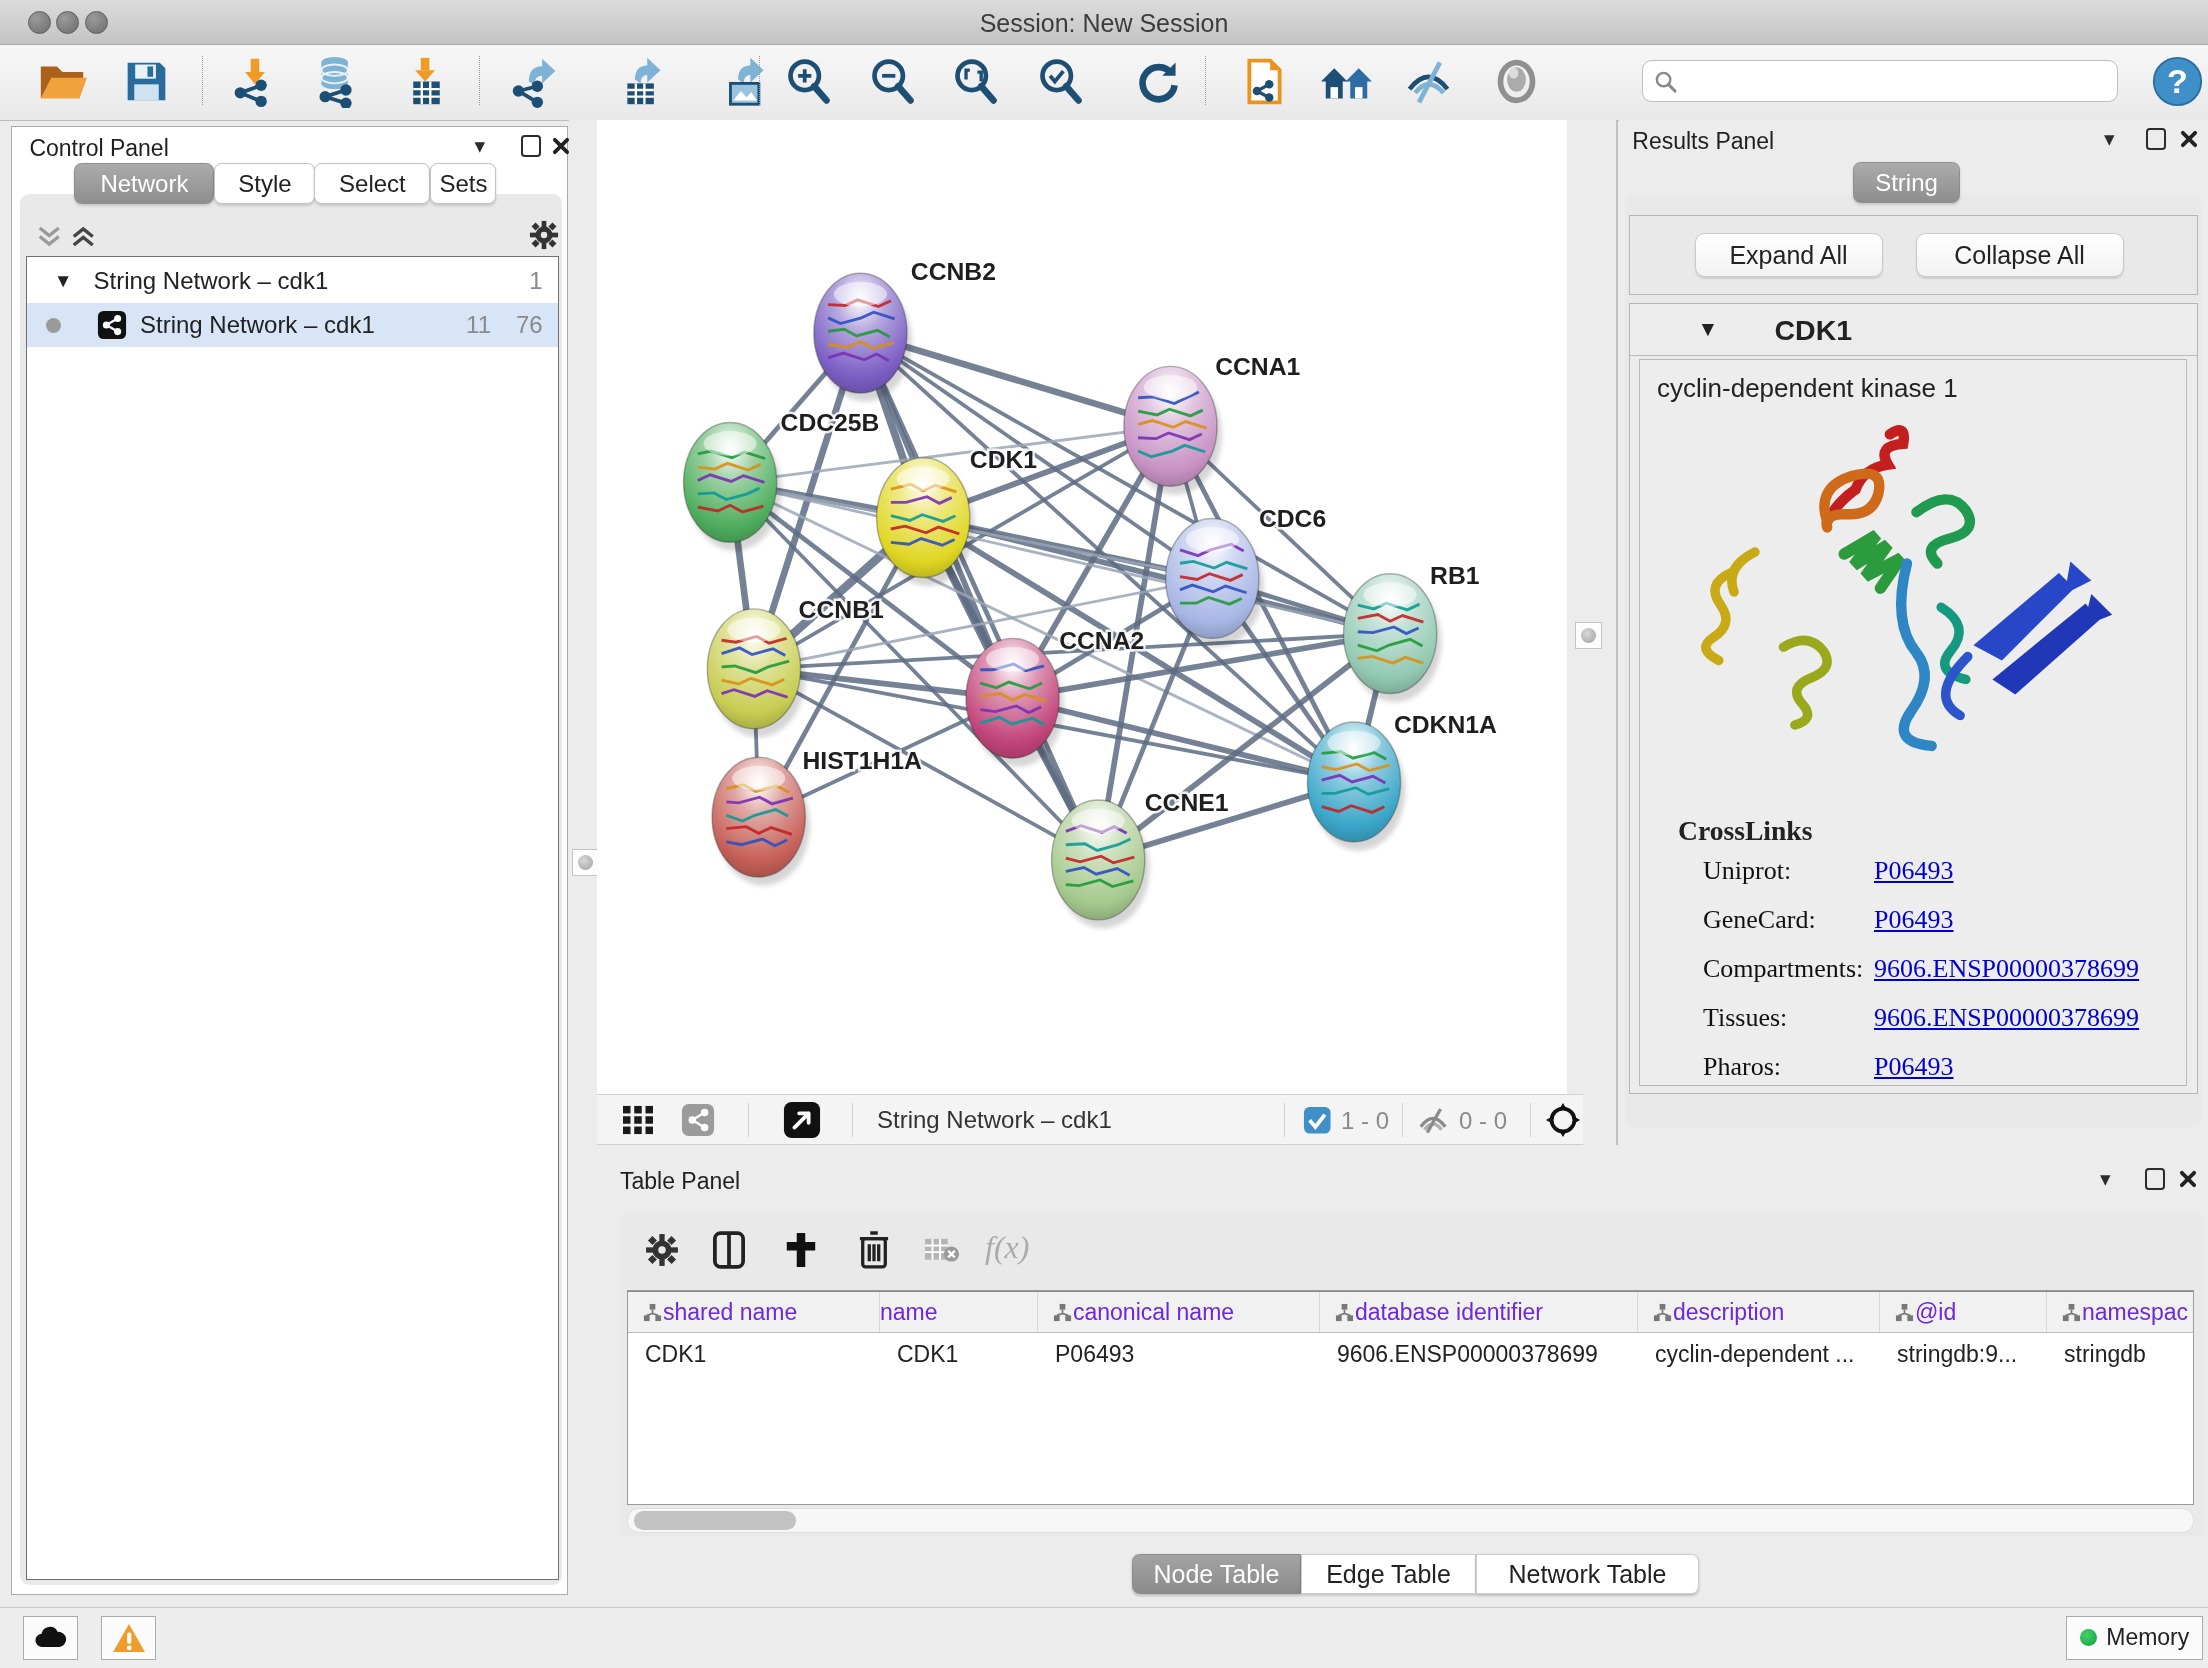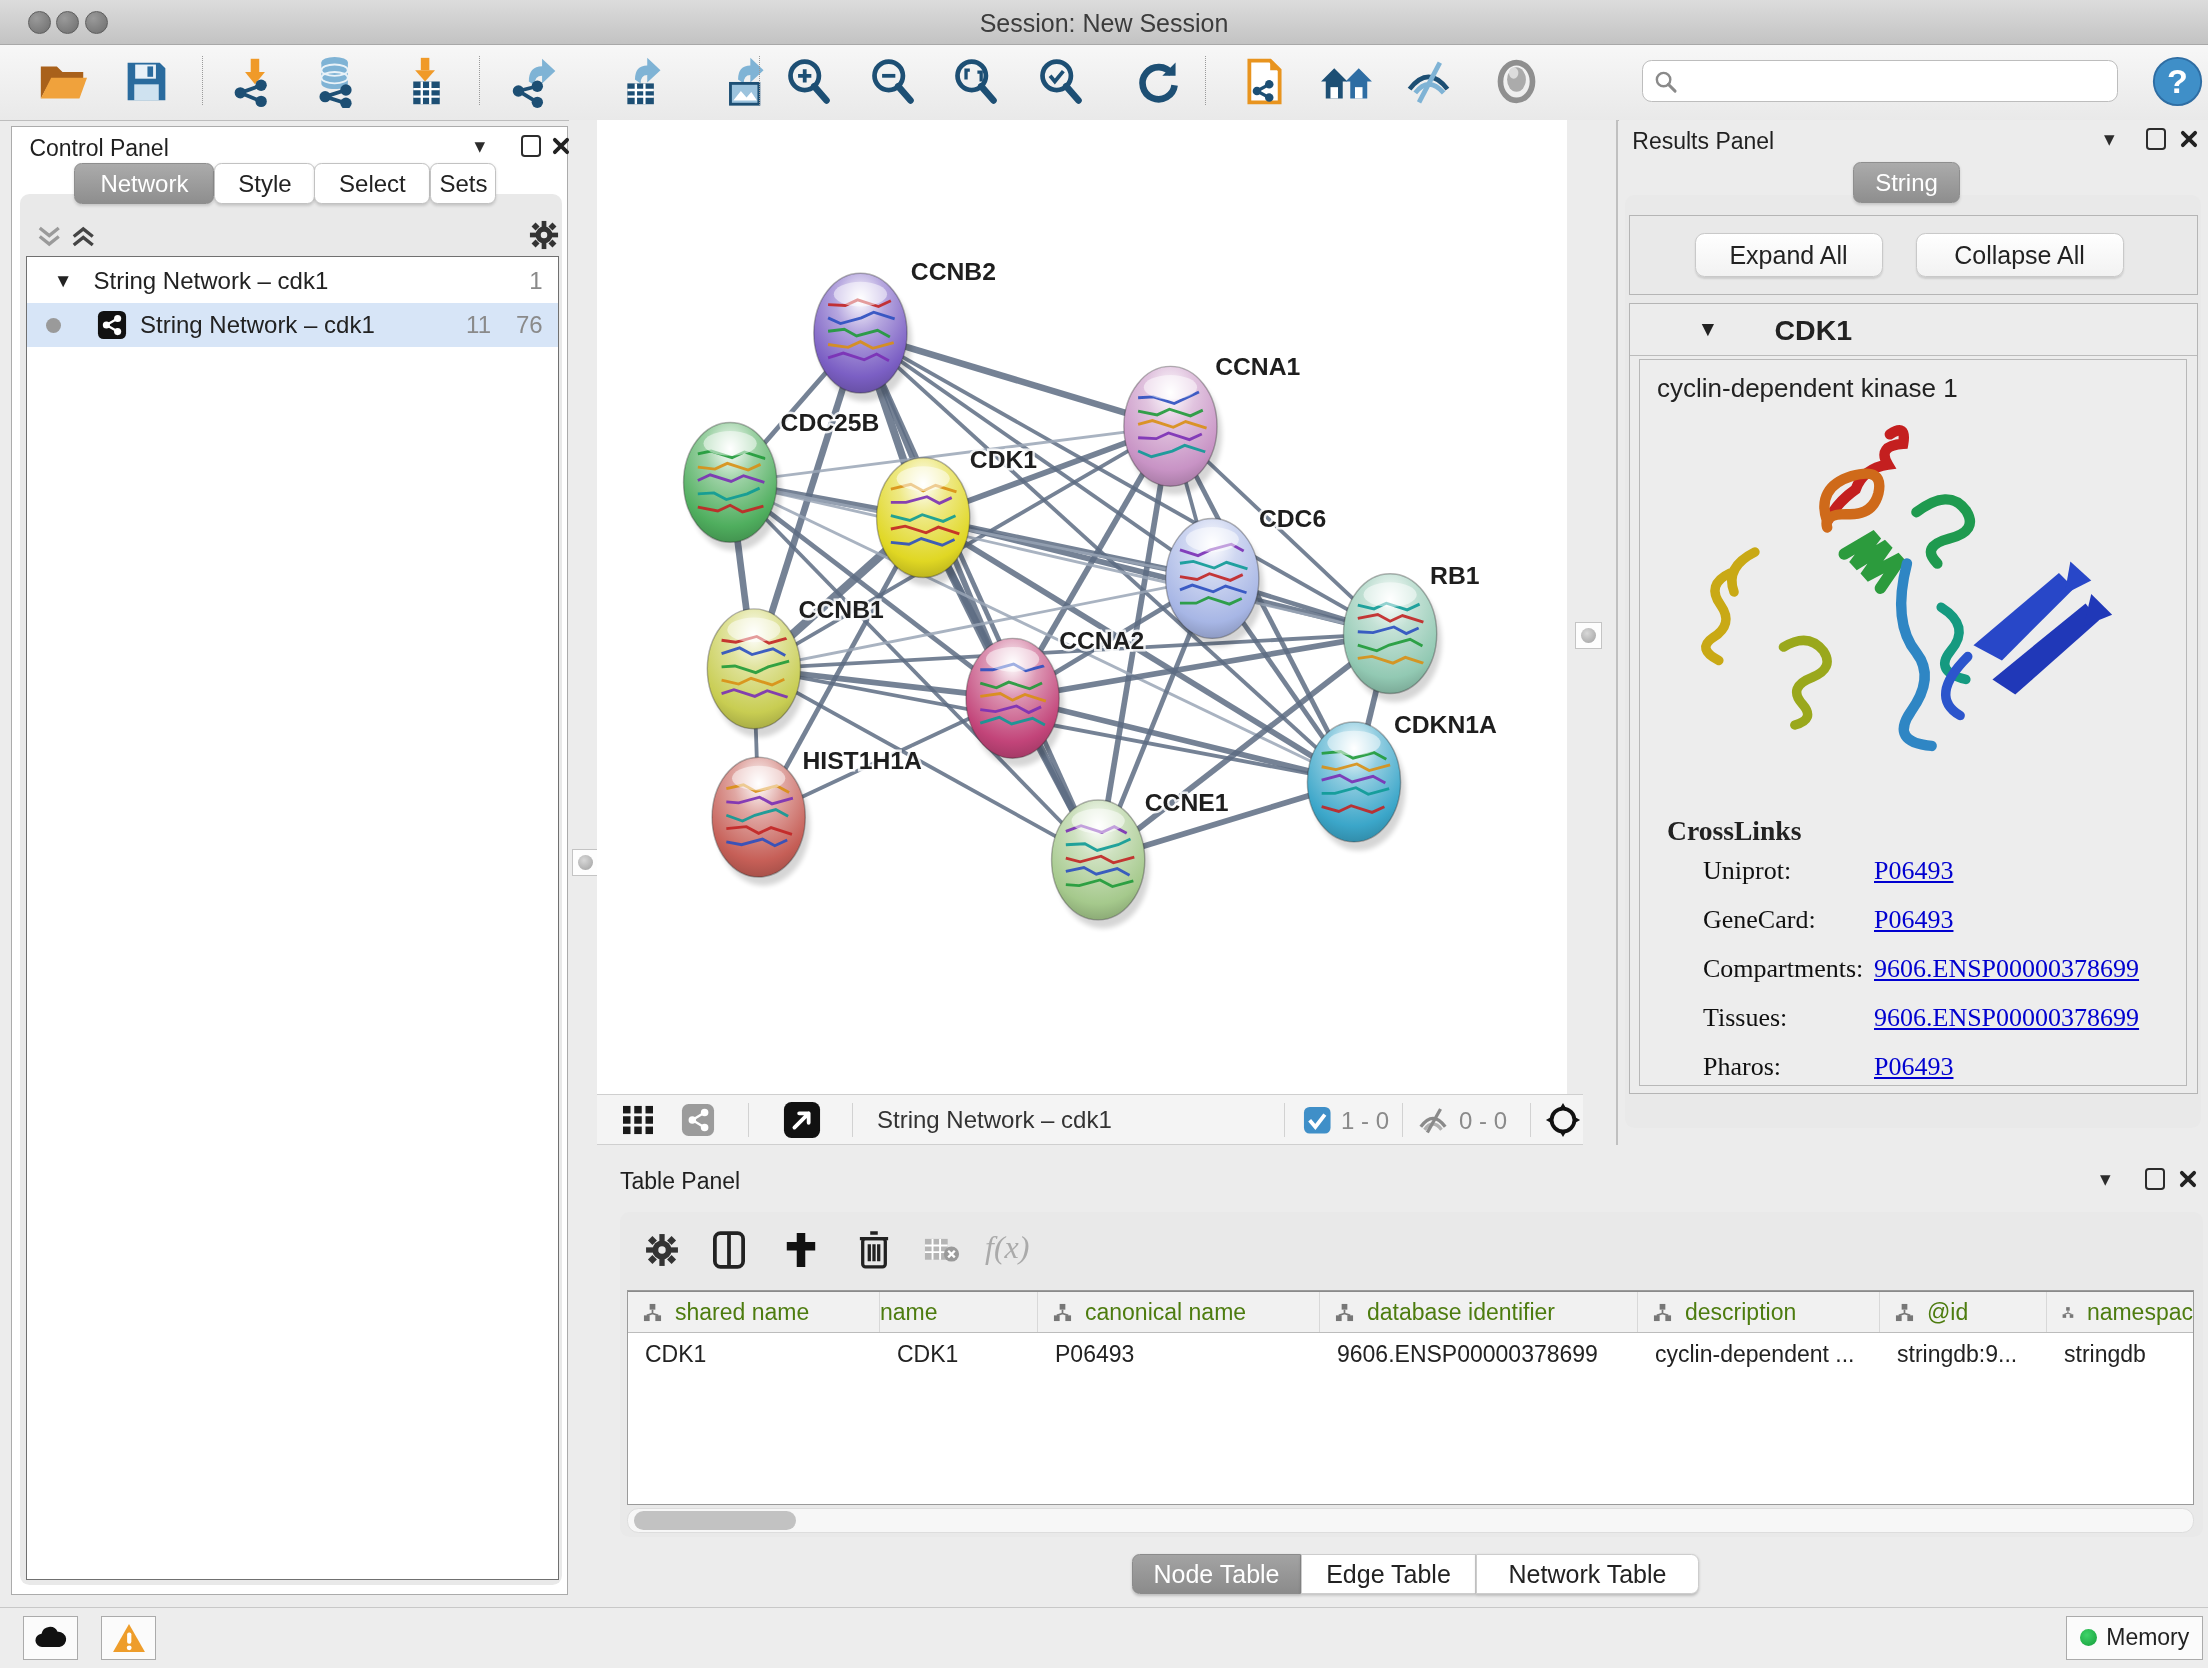--- a/index.html
+++ b/index.html
@@ -48,22 +48,22 @@
     display:flex;align-items:center;justify-content:center;}
   .handledot{width:15px;height:15px;border-radius:50%;background:radial-gradient(circle at 40% 35%,#d8d8d8,#9f9f9f);}
   
   .rp{left:1619px;top:120px;width:590px;height:1050px;background:#ececec;}
   .btn{background:linear-gradient(#ffffff,#f2f2f2);border:1px solid #c9c9c9;border-radius:9.5px;
     font-size:25px;display:flex;align-items:center;justify-content:center;box-shadow:0 1.9px 1.9px rgba(0,0,0,.12);}
   .serif{font-family:"Liberation Serif",serif;}
   .xl-label{font-size:26px;color:#101010;}
   .xl-link{font-size:26px;color:#0000d0;text-decoration:underline;}
   .thead{display:flex;height:42px;background:#f1f1f1;border-top:1.9px solid #8a8a8a;border-bottom:1px solid #bcbcbc;box-sizing:border-box;}
-  .th{display:flex;align-items:center;gap:13px;padding-left:15px;box-sizing:border-box;border-right:1px solid #d8d8d8;
-    font-size:23px;color:#4d7c0f;overflow:hidden;white-space:nowrap;}
+  .th{display:flex;align-items:center;gap:1px;padding-left:15px;box-sizing:border-box;border-right:1px solid #d8d8d8;
+    font-size:23px;color:#6d28d9;overflow:hidden;white-space:nowrap;}
   .trow{display:flex;height:42px;}
   .td{padding-left:17px;box-sizing:border-box;font-size:23px;display:flex;align-items:center;overflow:hidden;white-space:nowrap;}
   .bottomtab{position:absolute;height:40px;box-sizing:border-box;border:1px solid #cdcdcd;background:#fff;
     display:flex;align-items:center;justify-content:center;font-size:25px;box-shadow:0 1.9px 2.9px rgba(0,0,0,.2);}
   .bottomtab.sel{background:linear-gradient(#a3a3a3,#8b8b8b);color:#fff;border-color:#8b8b8b;}
   .statusbar{left:0;top:1607px;width:2208px;height:61px;background:#ededed;border-top:1.9px solid #c8c8c8;}
   .sqbtn{position:absolute;top:1615px;width:55px;height:44px;background:#fbfbfb;border:1.9px solid #ababab;
     display:flex;align-items:center;justify-content:center;box-sizing:border-box;}
 </style>
 </head>
@@ -673,21 +673,21 @@
           <path d="M262 196 q32 20 10 46 q-18 22 16 30" stroke="#159a80" stroke-width="10"></path>
           <path d="M226 150 q-16 62 10 94 q20 26 -6 62 q-22 32 22 36" stroke="#2f86c4" stroke-width="11"></path>
           <path d="M290 248 q-42 42 -8 62" stroke="#2c55cc" stroke-width="10"></path>
         </g>
         <polygon points="296,236 386,160 402,176 326,252" fill="#2847c8"></polygon>
         <polygon points="316,272 414,192 428,210 340,288" fill="#2038b8"></polygon>
         <polygon points="398,148 420,168 392,182" fill="#2847c8"></polygon>
         <polygon points="420,182 442,204 412,216" fill="#2038b8"></polygon>
       </svg>
 
-      <span class="abs serif" style="left:27px;top:455px;font-size:27.6px;font-weight:bold">CrossLinks</span>
+      <span class="abs serif" style="left:38px;top:455px;font-size:27.6px;font-weight:bold">CrossLinks</span>
 
       <div class="abs" style="left:63px;top:496px">
         <div style="height:49px">
           <span class="serif xl-label abs" style="left:0">Uniprot:</span>
           <span class="serif xl-link abs" style="left:171px">P06493</span>
         </div>
         <div style="height:49px;position:relative">
           <span class="serif xl-label abs" style="left:0">GeneCard:</span>
           <span class="serif xl-link abs" style="left:171px">P06493</span>
         </div>

